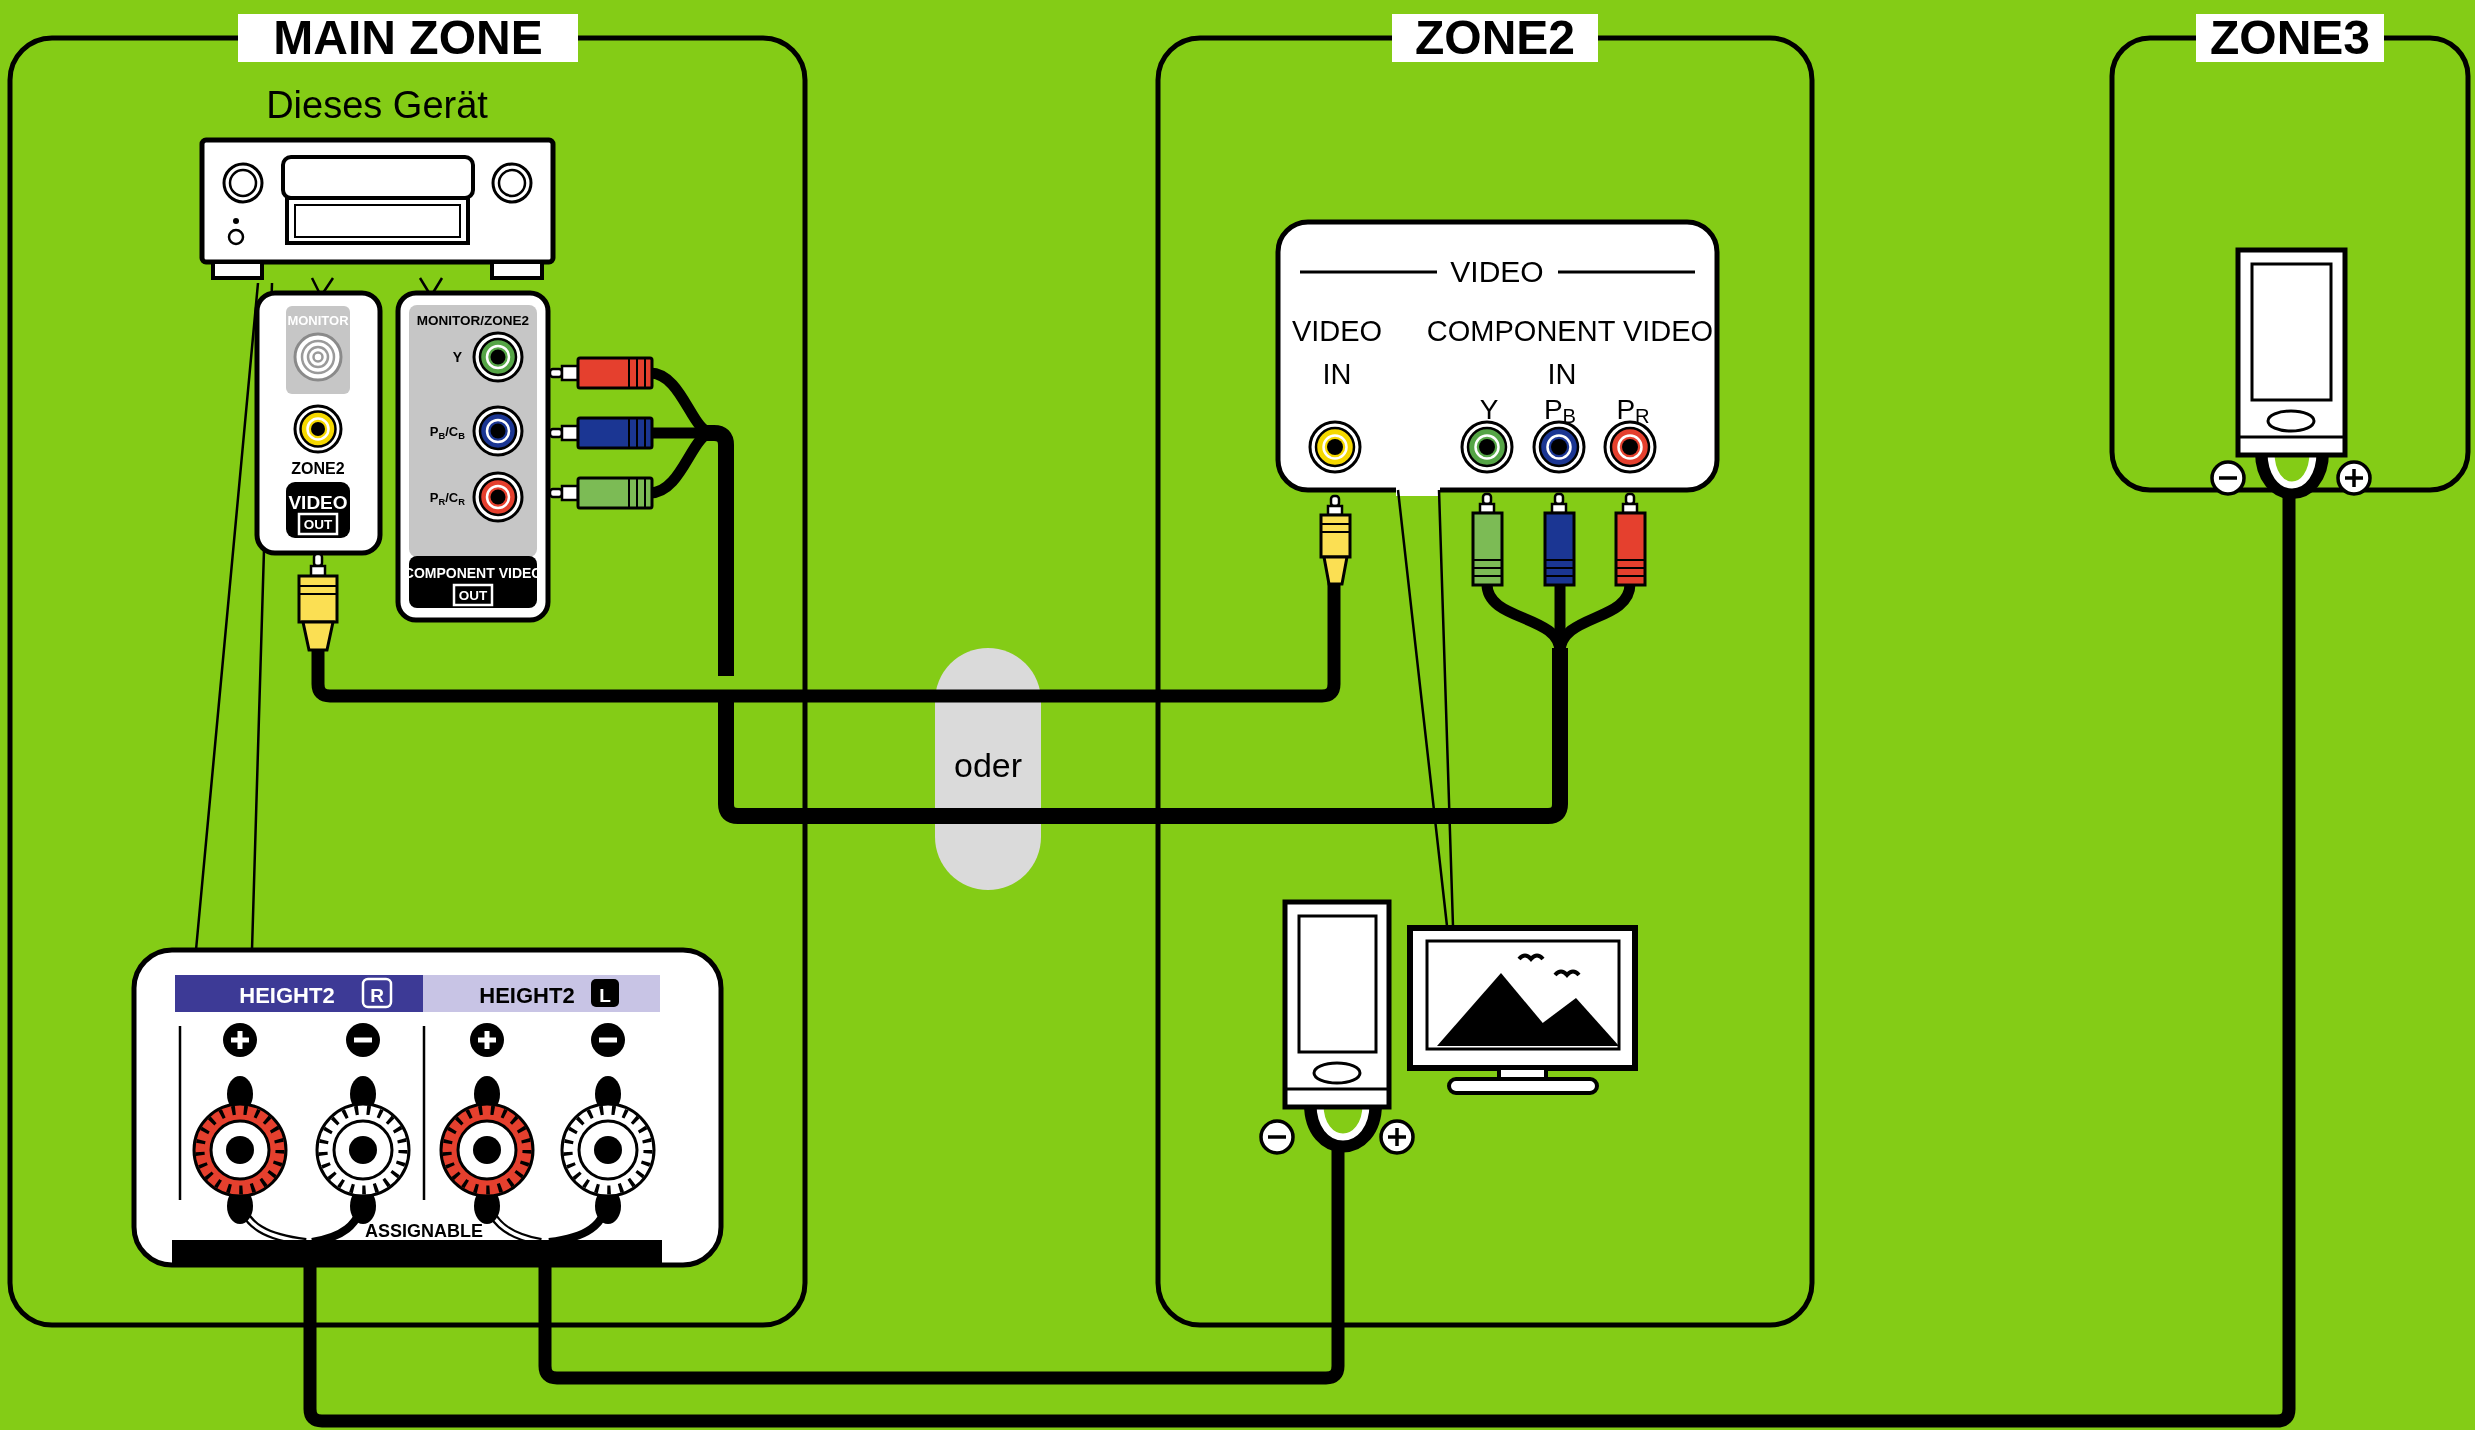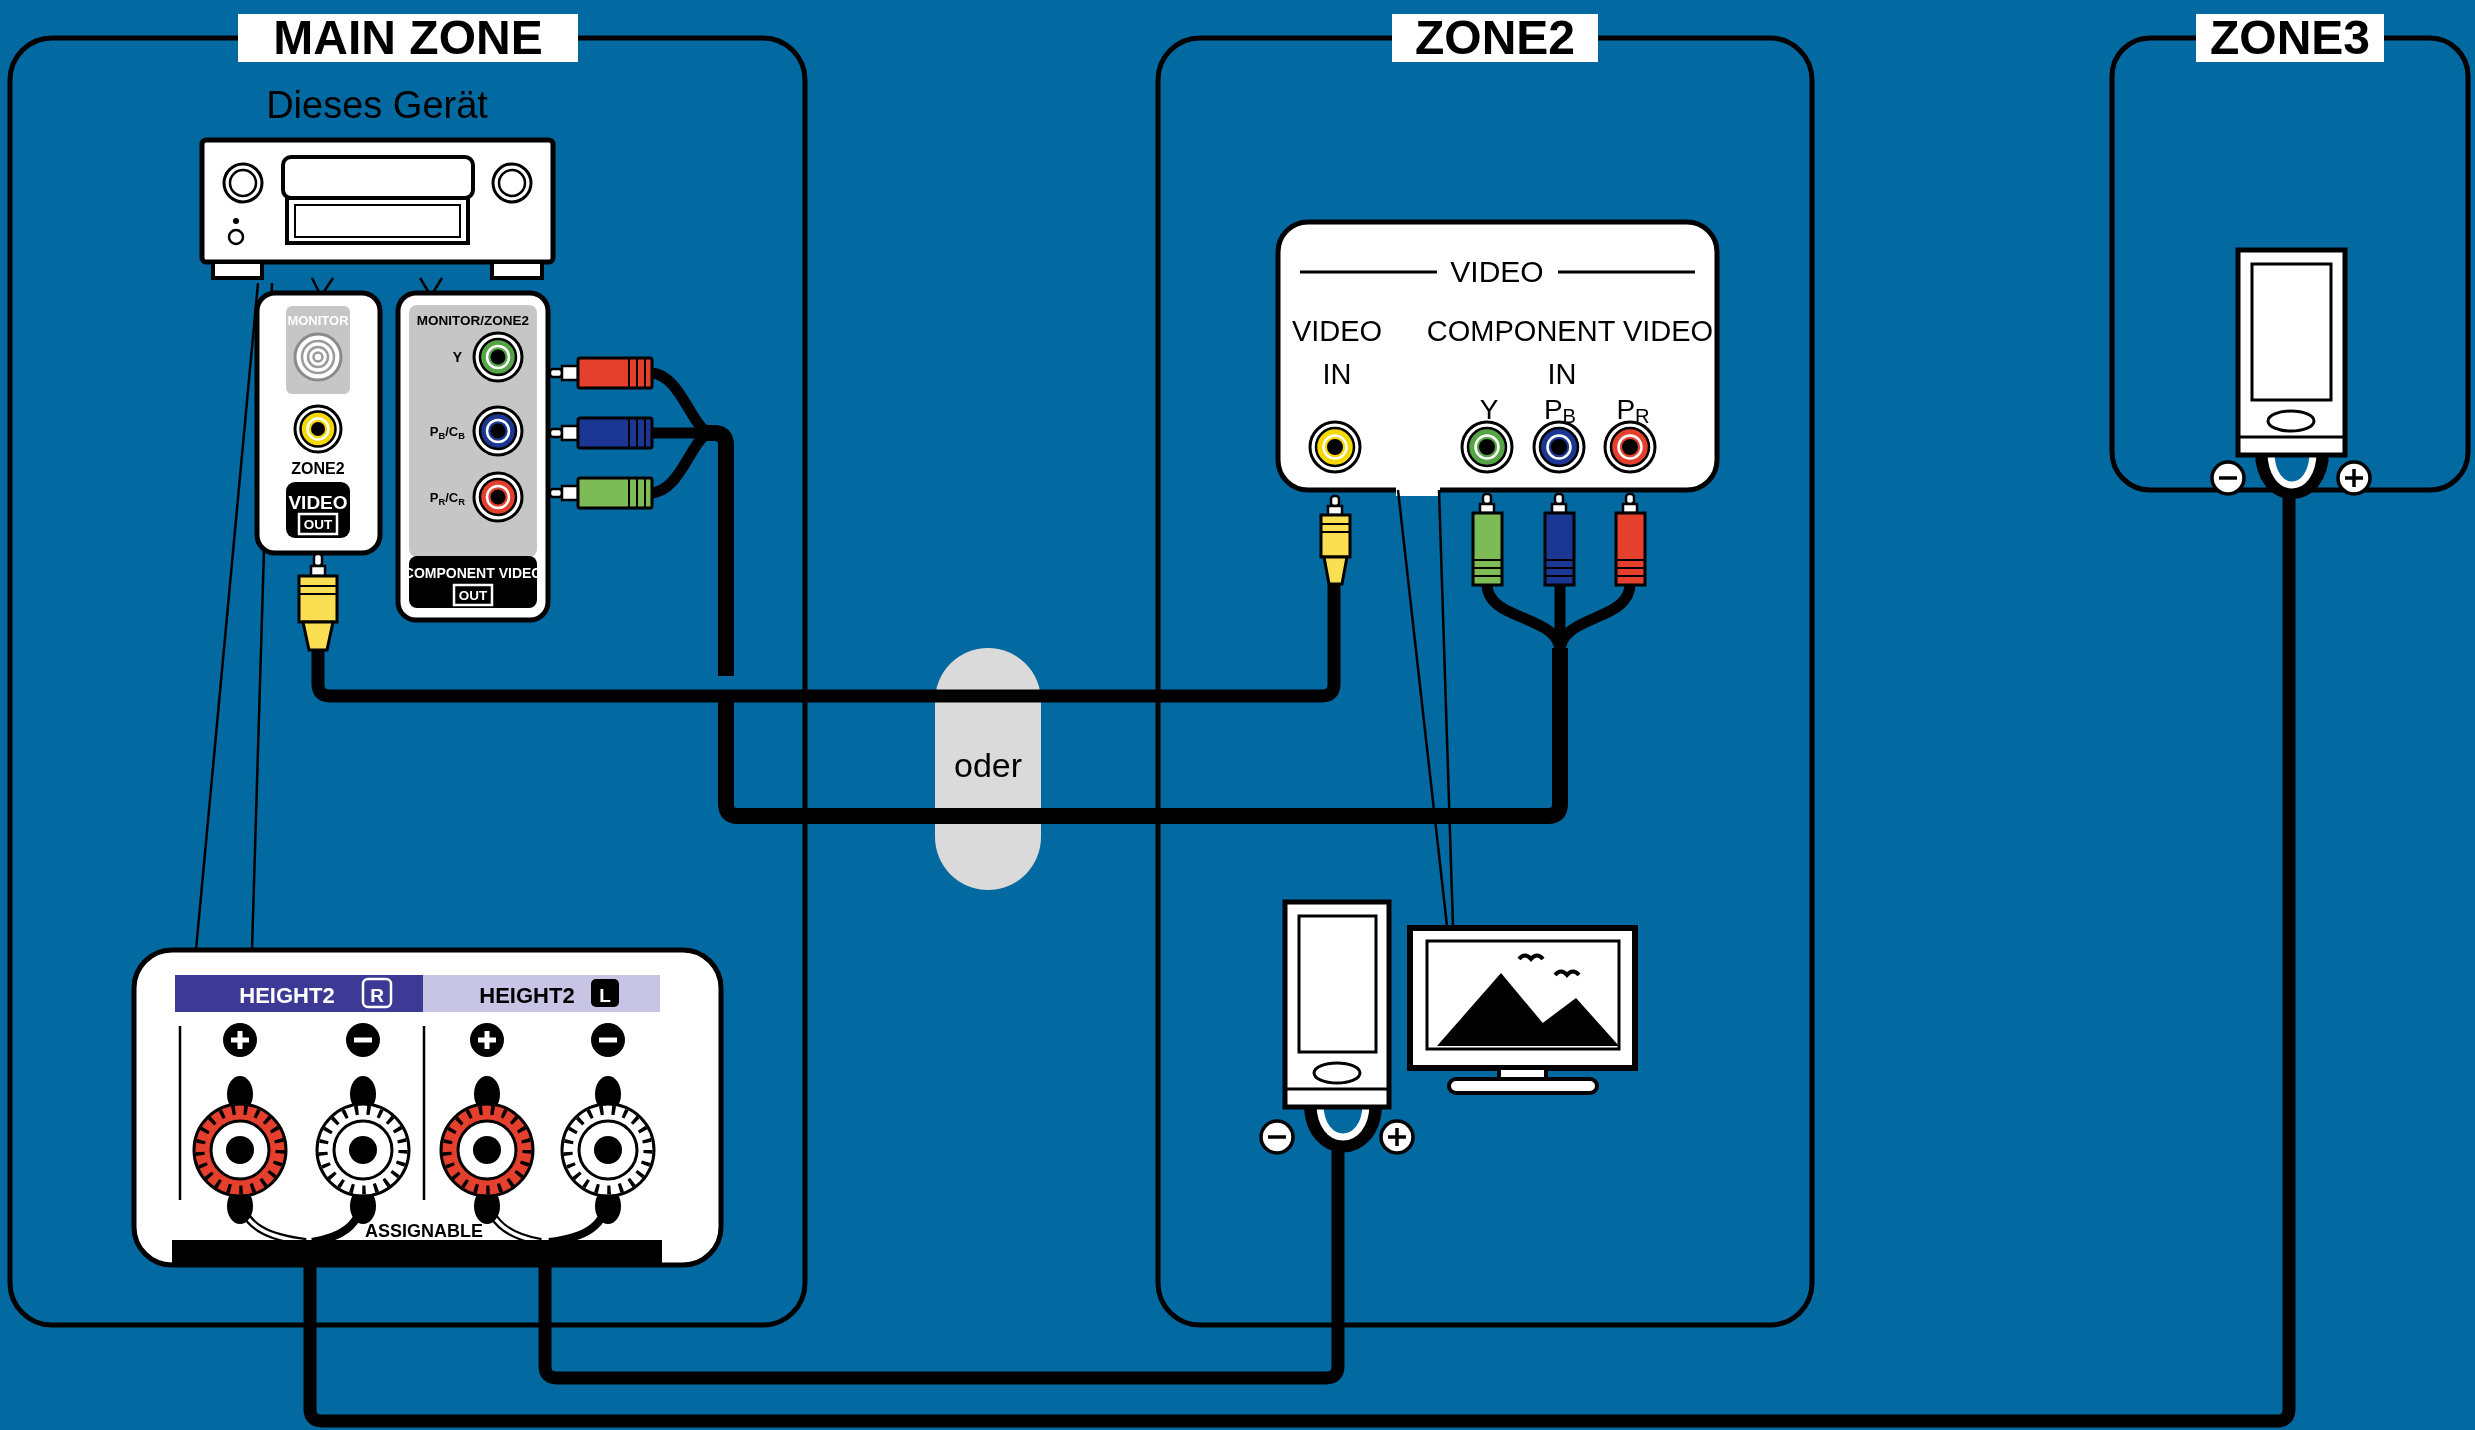--- a/index.html
+++ b/index.html
@@ -1,16 +1,16 @@
 <!DOCTYPE html>
 <html><head>
 <meta charset="utf-8">
 <style>
   html,body{margin:0;padding:0;background:#fff;}
-  .stage{width:2475px;height:1430px;position:relative;background:#0369a1;}
+  .stage{width:2475px;height:1430px;position:relative;background:#84cc16;}
   svg{display:block;}
   .tb{font-family:"Liberation Sans",sans-serif;font-weight:bold;}
   .tr{font-family:"Liberation Sans",sans-serif;font-weight:normal;}
   .sub{font-size:0.72em;}
   text{fill:#000;}
   .wt{fill:#fff;}
 </style>
 </head>
 <body>
 

